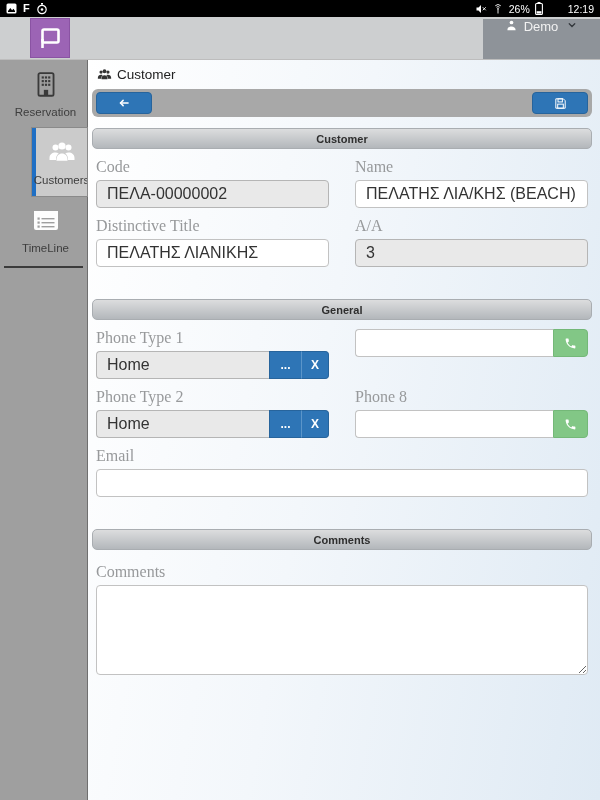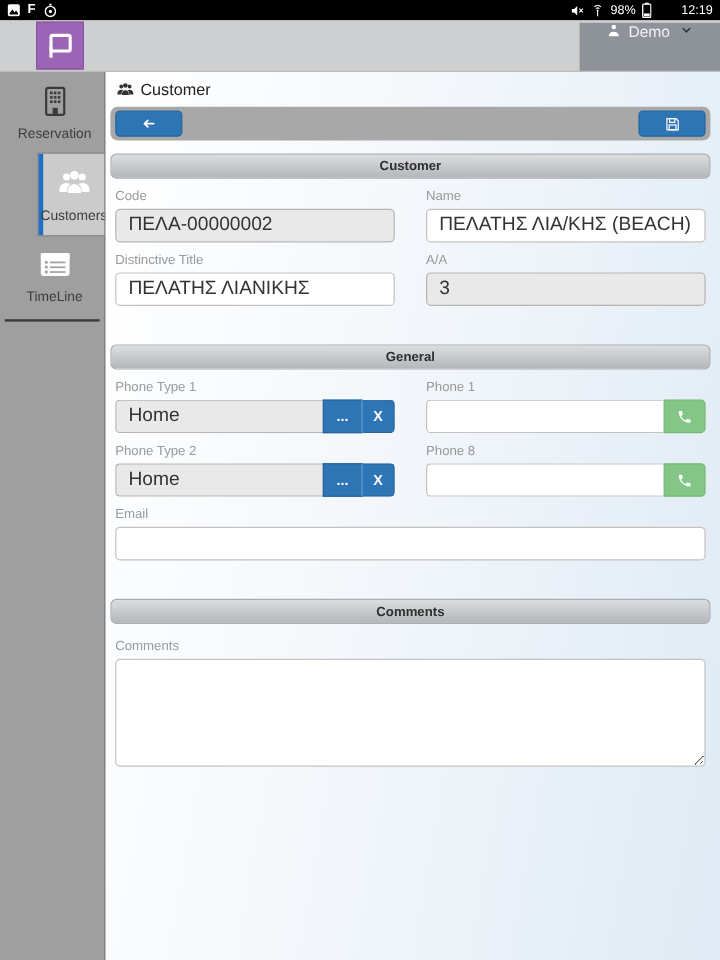--- a/index.html
+++ b/index.html
@@ -71,21 +71,21 @@
   
   .section { margin-top:11px; }
   .section-header {
     height:21px; line-height:20px; text-align:center; font-size:11px; font-weight:bold;
     color:#2e2e2e; border-radius:5px; border:1px solid #a9adb1;
     background:linear-gradient(#dcddde,#b3b7bb);
   }
   .section-body { padding:0 4px; }
   .field-grid { display:grid; grid-template-columns:1fr 1fr; column-gap:26px; }
   .field { margin-top:9px; }
-  .field label { display:block; font-size:11px; color:#97999b; margin-bottom:4px; }
+  .field label { display:block; font-size:16px; color:#97999b; margin-bottom:4px;font-family:Liberation Serif, serif; }
   .inp {
     width:100%; height:28px; border:1px solid #c2c2c2; border-radius:4px;
     padding:0 10px; font-size:16px; color:#333; background:#fff;
     font-family:"Liberation Sans", sans-serif; outline:none;
   }
   .inp[readonly] { background:#e9e9e9; border-color:#b5b5b5; }
   .input-group { display:flex; }
   .input-group .inp { border-radius:4px 0 0 4px; border-right:none; flex:1; min-width:0; }
   .grp-btn {
     height:28px; background:#2e75b6; border:1px solid #27649c; color:#fff;
@@ -130,21 +130,21 @@
         </svg>
     </span>
     <span class="sb-icon">
       <svg width="12" height="12" viewBox="0 0 24 24" fill="none" stroke="#fff" stroke-width="1.8">
           <path d="M6.5 5.5a8 8 0 0 1 11 0"></path>
           <path d="M9 8.5a4.5 4.5 0 0 1 6 0"></path>
           <circle cx="12" cy="11.5" r="1.6" fill="#fff" stroke="none"></circle>
           <path d="M12 12v9"></path>
         </svg>
     </span>
-    <span class="battery-text">98%</span>
+    <span class="battery-text">26%</span>
     <span class="sb-icon">
       <svg width="8" height="13" viewBox="0 0 8 13">
           <rect x="2.5" y="0" width="3" height="1.5" fill="#fff"></rect>
           <rect x="0.6" y="1.5" width="6.8" height="11" rx="1" fill="none" stroke="#fff" stroke-width="1.1"></rect>
           <rect x="1.6" y="9.2" width="4.8" height="2.4" fill="#fff"></rect>
         </svg>
     </span>
     <span class="time">12:19</span>
   </div>
 </div>
@@ -284,21 +284,20 @@
         <div class="field-grid">
           <div class="field">
             <label>Phone Type 1</label>
             <div class="input-group">
               <input class="inp" readonly="" value="Home" style="">
               <div class="grp-btn mid">...</div>
               <div class="grp-btn end">X</div>
             </div>
           </div>
           <div class="field">
-            <label>Phone 1</label>
             <div class="input-group">
               <input class="inp" value="" style="">
               <div class="grp-btn green">
                 <svg width="13" height="13" viewBox="0 0 24 24" fill="#fff">
                   <path d="M6.6 10.8c1.5 2.9 3.7 5.1 6.6 6.6l2.2-2.2c.3-.3.7-.4 1-.2 1.1.4 2.3.6 3.6.6.6 0 1 .4 1 1V20c0 .6-.4 1-1 1C10.8 21 3 13.2 3 3.9c0-.6.4-1 1-1h3.5c.6 0 1 .4 1 1 0 1.2.2 2.4.6 3.6.1.3 0 .7-.3 1l-2.2 2.3z"></path>
                 </svg>
               </div>
             </div>
           </div>
           <div class="field">

